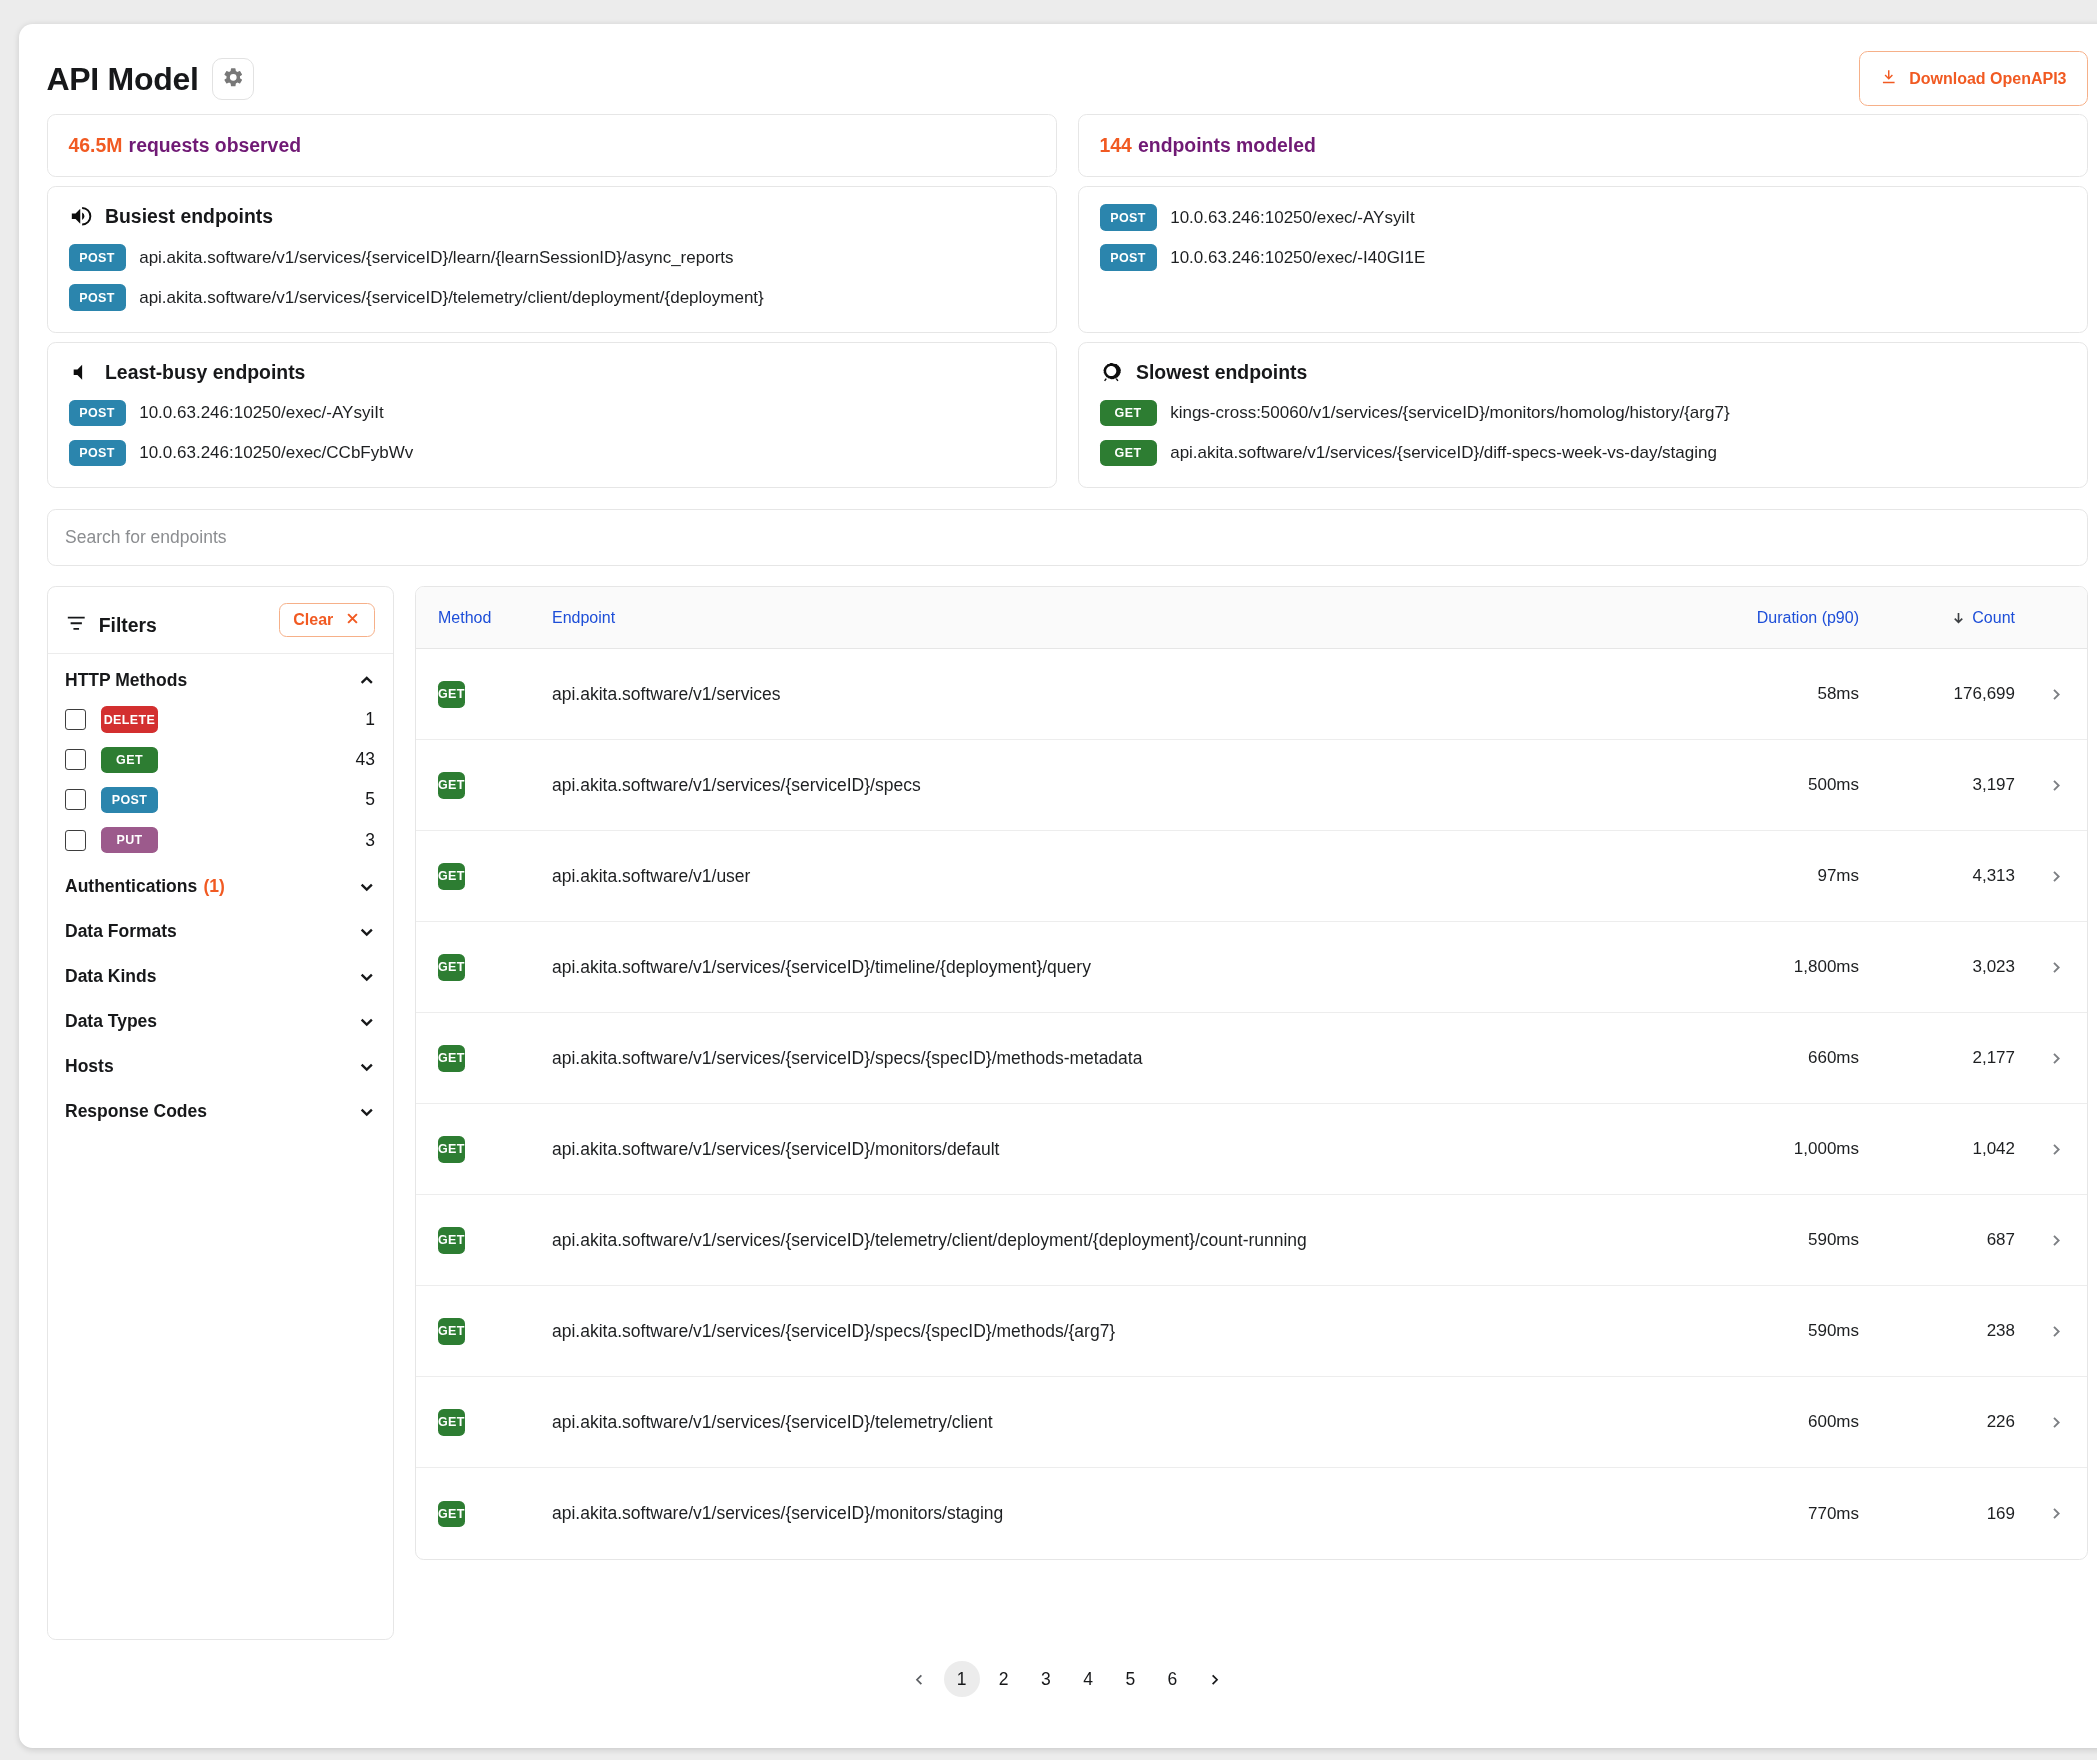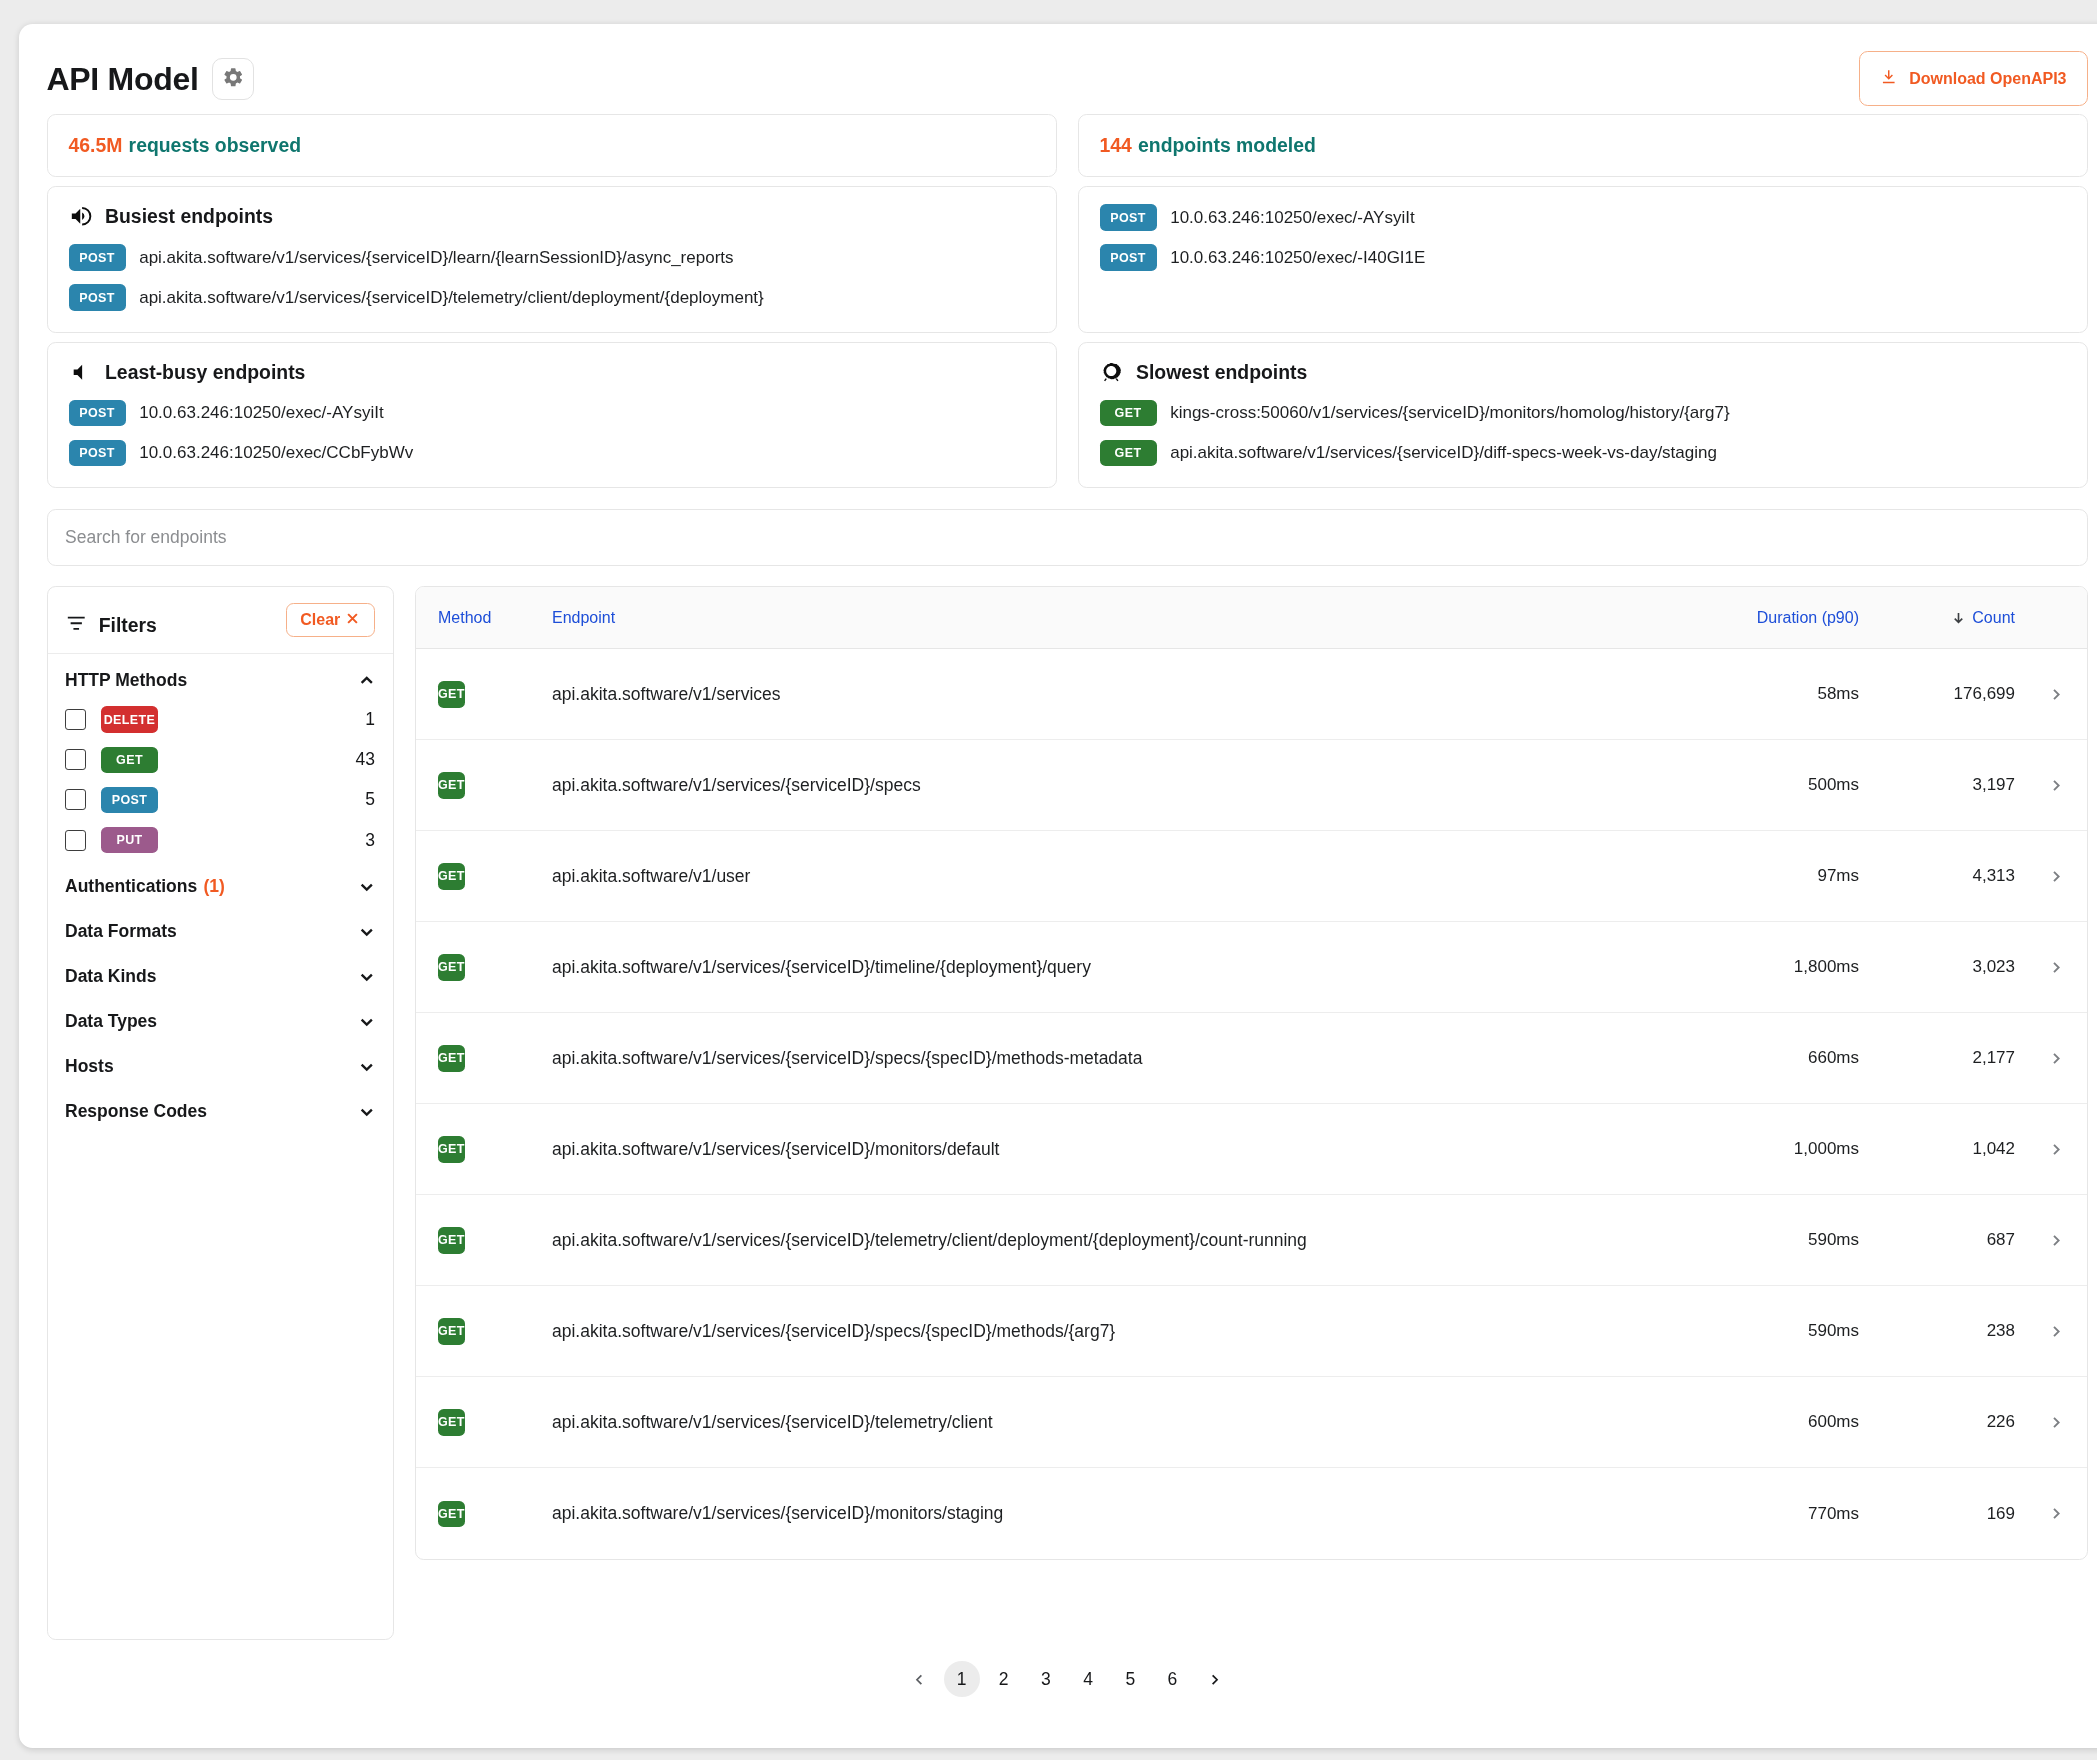--- a/index.html
+++ b/index.html
@@ -44,21 +44,21 @@
   .dl-btn svg { width: 17.5px; height: 17.5px; fill: #f15a22; }
 
   
   .grid2 { display: grid; grid-template-columns: 1fr 1fr; gap: 21px; margin-top: 8.7px; }
   .card {
     border: 1.2px solid #e6e6e6; border-radius: 8.7px;
     background: #fff;
   }
   .stat-card { padding: 19px 21px; }
   .stat-num { color: #f15a22; font-size: 19.4px; font-weight: bold; }
-  .stat-lbl { color: #0f766e; font-size: 19.4px; font-weight: bold; margin-left: 6.2px; }
+  .stat-lbl { color: #701a75; font-size: 19.4px; font-weight: bold; margin-left: 6.2px; }
 
   .sum-card { padding: 17.5px 21px 21px 21px; }
   .sum-head { display: flex; align-items: center; gap: 12.5px; margin-bottom: 16px; }
   .sum-head .ico { width: 24px; height: 24px; display: flex; align-items: center; justify-content: center; }
   .sum-head .ico svg { width: 22.5px; height: 22.5px; fill: #0d0d0d; }
   .sum-title { font-size: 19.4px; font-weight: bold; color: #17181a; }
   .sum-row { display: flex; align-items: center; gap: 13.7px; margin-top: 13.7px; }
   .sum-row:first-of-type { margin-top: 0; }
 
   .badge {
@@ -98,21 +98,21 @@
     background: #fff; align-self: flex-start;
     height: 1054px;
   }
   .filters-head {
     display: flex; align-items: flex-end;
     padding: 16px 17.5px; border-bottom: 1.2px solid #ececec;
   }
   .filters-head .ico svg { width: 22.5px; height: 22.5px; fill: #17181a; }
   .filters-title { font-size: 19.4px; font-weight: bold; color: #17181a; margin-left: 11.2px; }
   .clear-btn {
-    margin-left: auto; display: flex; align-items: center; gap: 5px;
+    margin-left: auto; display: flex; align-items: center; gap: 12px;
     border: 1.2px solid #f6b089; border-radius: 7.5px;
     color: #f15a22; font-size: 16px; font-weight: bold;
     padding: 6.2px 13.7px; background: #fff; cursor: pointer;
   }
   .clear-btn svg { width: 15px; height: 15px; stroke: #f15a22; stroke-width: 3.2; fill: none; }
 
   .fgroup { padding: 0 17.5px; }
   .fgroup-head {
     display: flex; align-items: center;
     padding: 16px 0 8.7px 0; cursor: pointer;

